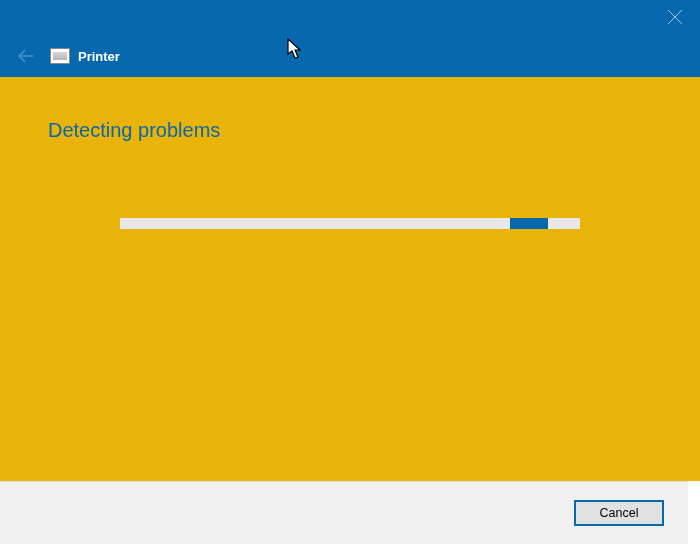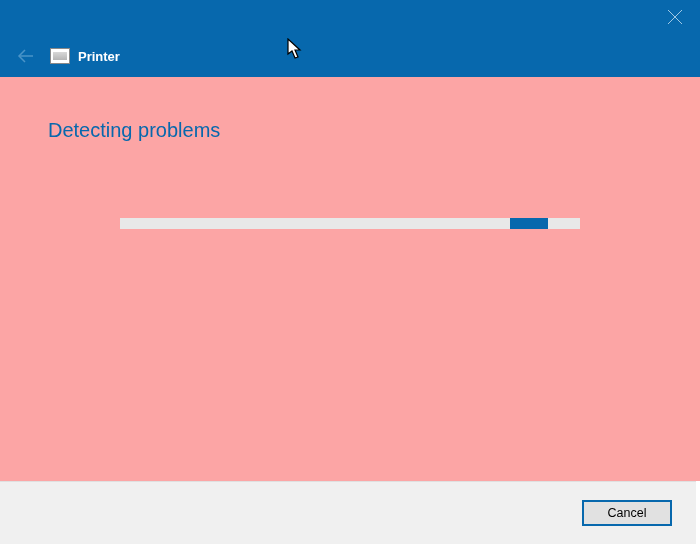--- a/index.html
+++ b/index.html
@@ -69,21 +69,21 @@
       background: linear-gradient(to bottom, #d8d8d8, #b5b5b5);
     }
     .header-title {
       color: #ffffff;
       font-size: 13px;
       font-weight: 700;
     }
     .content {
       padding: 42px 48px 0 48px;
       height: 404px;
-      background: #fca5a5;
+      background: #eab308;
     }
     .heading {
       color: #0768ad;
       font-size: 20px;
       font-weight: 400;
       margin-bottom: 76px;
     }
     .progress-container {
       margin-left: 72px;
       margin-right: 72px;
@@ -98,21 +98,21 @@
       height: 11px;
       width: 38px;
       right: 32px;
       top: 0;
       background: #0768ad;
     }
     .footer {
       position: absolute;
       bottom: 0;
       left: 0;
-      right: 4px;
+      right: 12px;
       height: 63px;
       background: #f0f0f0;
       border-top: 1px solid #e0e0e0;
       display: flex;
       align-items: center;
       justify-content: flex-end;
       padding-right: 24px;
     }
     .cancel-btn {
       width: 90px;

